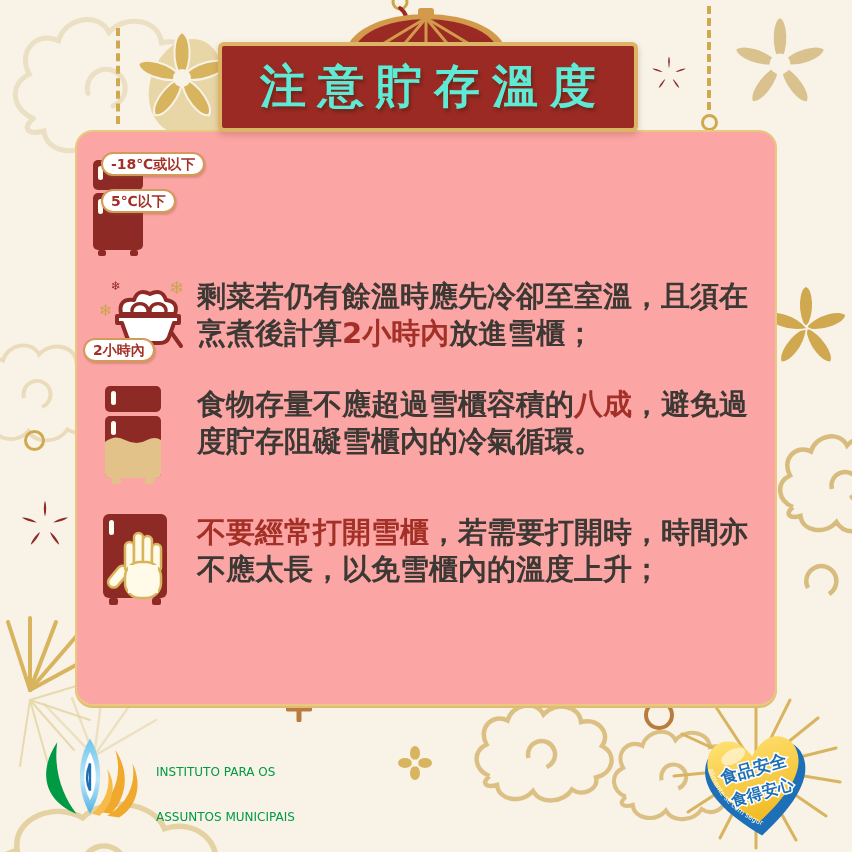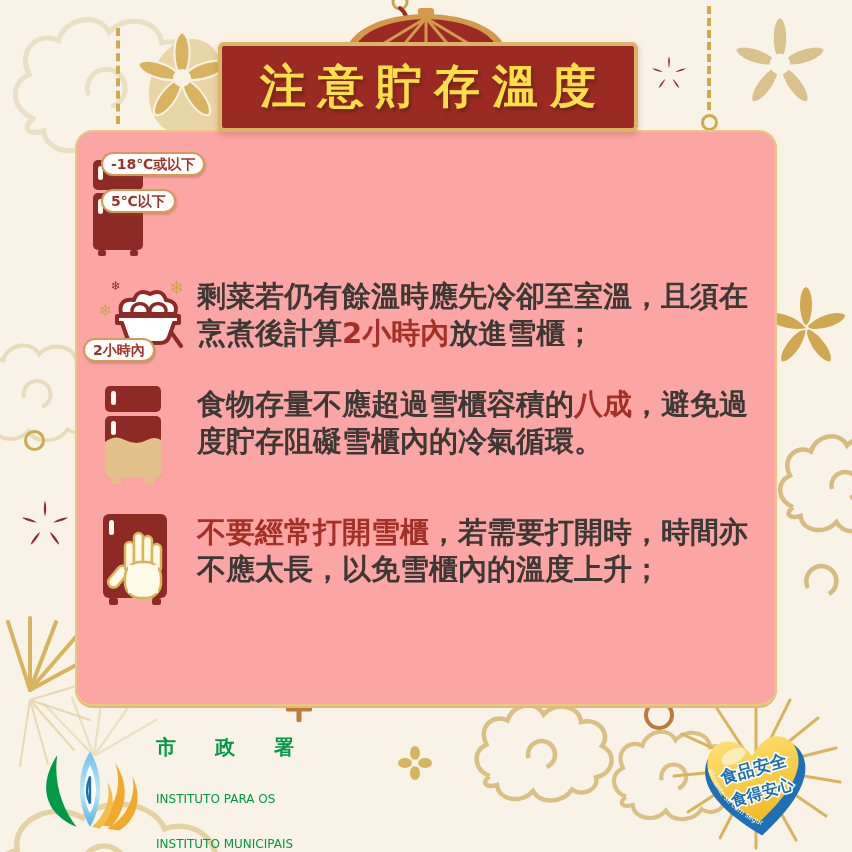--- a/index.html
+++ b/index.html
@@ -4,21 +4,21 @@
 <style>
   html,body{margin:0;padding:0;}
   body{width:852px;height:852px;font-family:"DejaVu Sans","Liberation Sans",sans-serif;}
   .stage{position:relative;width:852px;height:852px;background:#f8f2e7;overflow:hidden;}
   .dec{position:absolute;pointer-events:none;}
 
   
   .banner{position:absolute;left:218px;top:42px;width:420px;height:90px;background:#9a2a23;
     border:4px solid #dcb465;border-radius:6px;box-sizing:border-box;z-index:4;
     display:flex;align-items:center;justify-content:center;box-shadow:0 3px 6px rgba(120,60,20,.25);}
-  .banner span{font-size:46px;font-weight:700;color:#fde047;letter-spacing:12px;text-indent:12px;
+  .banner span{font-size:46px;font-weight:700;color:#5eead4;letter-spacing:12px;text-indent:12px;
     text-shadow:2px 3px 3px rgba(80,30,15,.5);white-space:nowrap;font-family:Liberation Serif, serif;}
 
   
   .card{position:absolute;left:75px;top:130px;width:702px;height:576px;background:#fca5a5;
     border:2px solid #e9c87f;border-radius:18px;box-sizing:border-box;z-index:3;
     padding:20px 22px 0 14px;box-shadow:0 2px 0 #e0bc72;}
   .tip-row{display:flex;position:relative;}
   .tip-row:nth-child(1){min-height:116px;margin-bottom:10px}
   .tip-row:nth-child(2){min-height:86px;margin-bottom:22px}
   .tip-row:nth-child(3){min-height:118px;margin-bottom:10px}
@@ -328,23 +328,22 @@
       </defs>
       <path d="M24,4 C4,34 10,64 44,78 C30,60 20,34 24,4 Z" fill="#009a44"></path>
       <path d="M58,0 C44,22 44,54 58,78 C72,54 72,22 58,0 Z" fill="url(#bluegrad)"></path>
       <path d="M58,14 C50,30 50,50 58,64 C66,50 66,30 58,14 Z" fill="#ffffff"></path>
       <path d="M58,26 C54,36 54,46 58,54 L58,30 Z" fill="none" stroke="#1d70b7" stroke-width="2.4"></path>
       <path d="M66,76 C84,58 92,36 84,12 C98,32 98,58 80,78 Z" fill="#f0a92d"></path>
       <path d="M76,80 C96,68 106,48 102,26 C112,46 108,70 88,82 Z" fill="#f0a92d"></path>
       <path d="M60,78 C74,66 80,50 76,32 C86,48 82,68 68,80 Z" fill="#f5bc4a"></path>
     </svg>
     <div class="iam-text">
-      <div class="iam-zh">市 政 署</div>
       <div class="iam-pt">INSTITUTO PARA OS</div>
-      <div class="iam-pt">INSTITUTO MUNICIPAIS</div>
+      <div class="iam-pt">ASSUNTOS MUNICIPAIS</div>
     </div>
   </div>
 
   <div class="fs-logo">
     <svg width="116" height="112" viewBox="0 0 116 112">
       <defs>
         <linearGradient id="yg" x1="0" y1="0" x2="0.25" y2="1">
           <stop offset="0" stop-color="#ffe173"></stop>
             <stop offset="1" stop-color="#f2bc27"></stop>
         </linearGradient>

